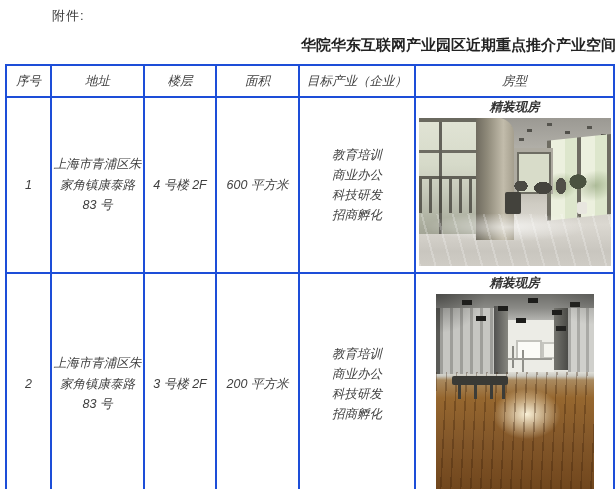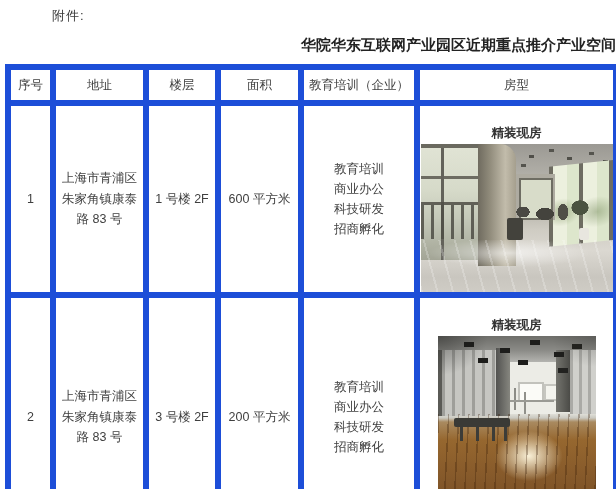--- a/index.html
+++ b/index.html
@@ -21,32 +21,33 @@
     text-align: right;
     font-size: 15px; font-weight: bold; color: #232323;
   }
 
   table.space-table {
     position: absolute; left: 5px; top: 64px;
     border-collapse: collapse; table-layout: fixed;
     width: 608px;
   }
   .space-table th, .space-table td {
-    border: 6px solid #1d4ed8;
+    border: 2px solid #1d4ed8;
     font-size: 12.5px; font-weight: normal; color: #3f3f3f;
     text-align: center; vertical-align: middle;
     padding: 0;
+    font-style: italic;
   }
   .space-table thead th { height: 30px; }
   tr.row-1 { height: 176px; }
   td.addr-cell { padding: 0 0; line-height: 1.65; }
   td.industry-cell { white-space: pre-line; line-height: 1.6; }
   td.room-cell { vertical-align: top; padding: 0; }
   .room-label {
-    margin-top: 19px;
+    margin-top: 1px;
     font-weight: bold; font-size: 12.5px; color: #333333;
     text-align: center;
   }
 
   
   .photo1 {
     position: relative; width: 192px; height: 148px;
     margin: 2px auto 0; overflow: hidden;
     background: linear-gradient(180deg,#9b9993 0%,#b0aea7 20%,#a9a69c 36%,
                 #cfccc3 58%,#dbd8d1 72%,#c9c6bf 90%,#cfccc5 100%);
@@ -193,29 +194,29 @@
       <col style="width:83px">
         <col style="width:116px">
         <col style="width:199px">
     </colgroup>
     <thead>
       <tr>
         <th>序号</th>
         <th>地址</th>
         <th>楼层</th>
         <th>面积</th>
-        <th>教育培训（企业）</th>
+        <th>目标产业（企业）</th>
         <th>房型</th>
       </tr>
     </thead>
     <tbody>
       <tr class="row-1">
         <td>1</td>
         <td class="addr-cell">上海市青浦区朱家角镇康泰路 83 号</td>
-        <td>1 号楼 2F</td>
+        <td>4 号楼 2F</td>
         <td>600 平方米</td>
         <td class="industry-cell">教育培训
 商业办公
 科技研发
 招商孵化</td>
         <td class="room-cell">
           <div class="room-label">精装现房</div>
           <div class="photo1">
             <div class="p1-lights"></div>
             <div class="p1-window-right"></div>

